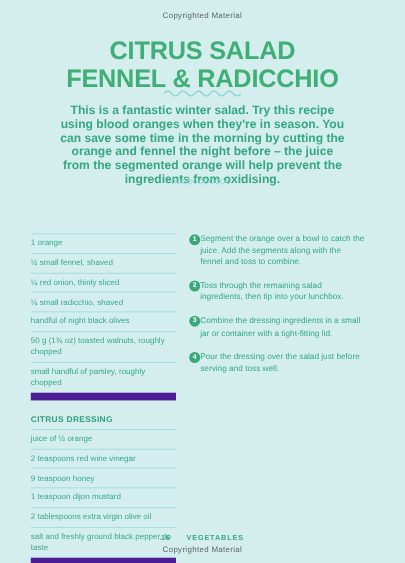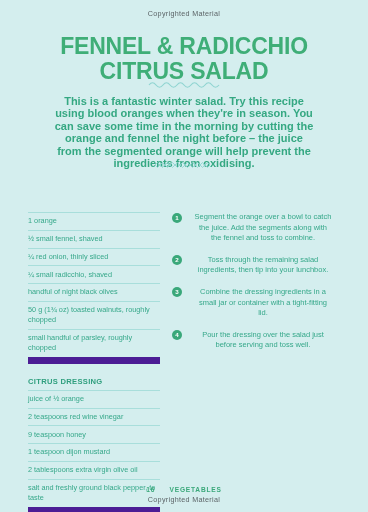--- a/index.html
+++ b/index.html
@@ -167,37 +167,36 @@
     border-radius: 50%;
     background: #3aa87a;
     color: #ffffff;
     font-size: 6.2px;
     font-weight: bold;
     line-height: 10px;
     text-align: center;
     margin-top: 0.5px;
   }
   .step-text {
-    margin-left: 12px;
+    margin-left: 0;
     font-size: 7.5px;
     line-height: 10.6px;
     color: #36a88a;
-    text-align: center;
   }
 </style>
 </head>
 <body>
 
 <div class="page">
 
   <div class="watermark-top">Copyrighted Material</div>
 
   <div class="title">
+    <span class="title-line">CITRUS SALAD</span>
     <span class="title-line">FENNEL &amp; RADICCHIO</span>
-    <span class="title-line">CITRUS SALAD</span>
   </div>
 
   <div class="wave-divider">
     <svg width="72" height="9" viewBox="0 0 72 9">
       <path d="M1 6 Q4.5 1.5 8 6 T15 6 T22 6 T29 6 T36 6 T43 6 T50 6 T57 6 T64 6 T71 6" fill="none" stroke="#8fd4d1" stroke-width="1.2"></path>
     </svg>
   </div>
 
   <div class="intro">This is a fantastic winter salad. Try this recipe using blood oranges when they're in season. You can save some time in the morning by cutting the orange and fennel the night before – the juice from the segmented orange will help prevent the ingredients from oxidising.</div>
 

